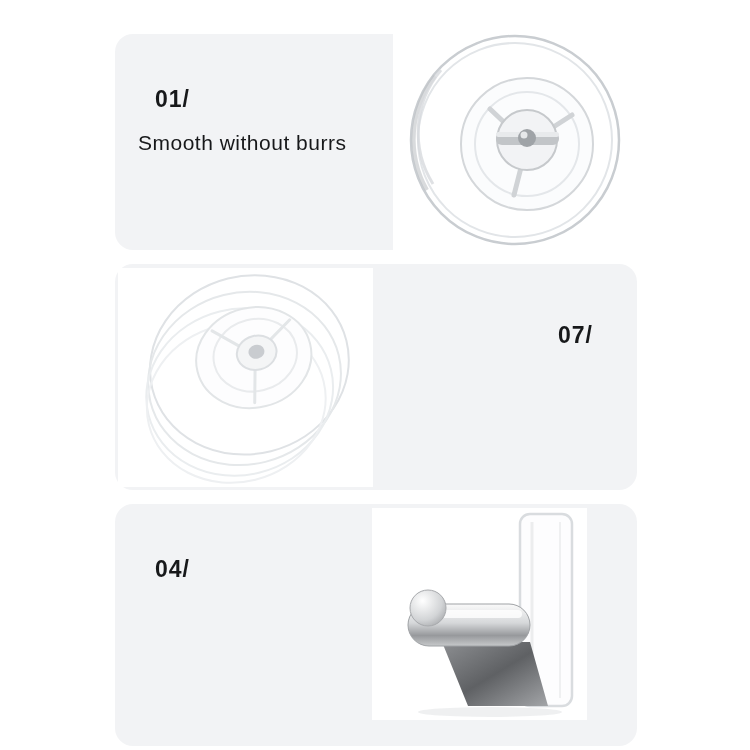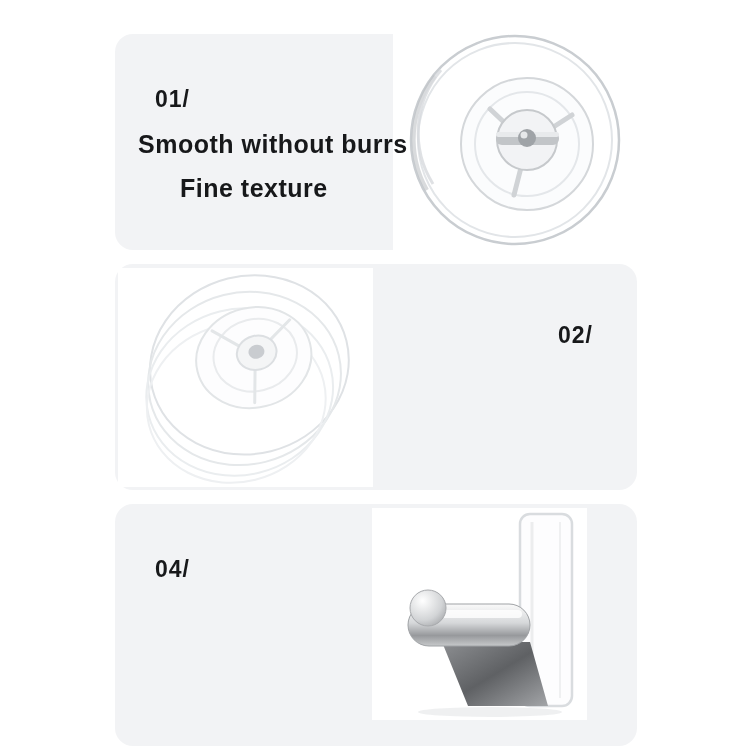--- a/index.html
+++ b/index.html
@@ -15,21 +15,21 @@
   .card.c3{top:504px;height:242px;}
   .photo{
     position:absolute;background:#ffffff;display:flex;align-items:center;justify-content:center;
   }
   .photo svg{width:100%;height:100%;display:block;}
   .p1{left:393px;top:28px;width:250px;height:228px;}
   .p2{left:118px;top:268px;width:255px;height:219px;}
   .p3{left:372px;top:508px;width:215px;height:212px;}
   .txt{position:absolute;white-space:nowrap;line-height:1;}
   .num{font-size:23px;font-weight:700;letter-spacing:1px;}
-  .line{font-size:25px;font-weight:700;letter-spacing:0.5px;}
+  .line{font-size:21px;font-weight:400;letter-spacing:0.5px;}
   .s1n{left:155px;top:88px;}
   .s1a{left:138px;top:132px;}
   .s1b{left:180px;top:176px;}
   .s2n{left:558px;top:324px;}
   .s2a{left:432px;top:366px;}
   .s2b{left:440px;top:410px;}
   .s3n{left:155px;top:558px;}
   .s3a{left:148px;top:604px;}
   .s3b{left:126px;top:648px;}
 </style>
@@ -54,21 +54,20 @@
       </g>
       <circle cx="134" cy="112" r="30" fill="#f2f3f5" stroke="#c6c9cc" stroke-width="2"></circle>
       <rect x="103" y="104" width="63" height="13" rx="6" fill="#c2c5c8"></rect>
       <rect x="103" y="104" width="63" height="5" rx="2.5" fill="#e8eaec"></rect>
       <circle cx="134" cy="110" r="9" fill="#9fa3a7"></circle>
       <circle cx="131" cy="107" r="3.5" fill="#e6e8ea"></circle>
     </svg>
   </div>
   <div class="txt num s1n">01/</div>
   <div class="txt line s1a">Smooth without burrs</div>
-  <div class="txt line s1b">Fine texture</div>
 
   <div class="card c2"></div>
   <div class="photo p2">
     <svg viewBox="0 0 255 219" xmlns="http://www.w3.org/2000/svg">
       <g transform="translate(128,108) rotate(-14)">
         <ellipse cx="6" cy="-10" rx="100" ry="89" fill="#ffffff" stroke="#dfe2e5" stroke-width="2"></ellipse>
         <ellipse cx="-2" cy="2" rx="97" ry="86" fill="none" stroke="#e5e8ea" stroke-width="2"></ellipse>
         <ellipse cx="-10" cy="14" rx="94" ry="83" fill="none" stroke="#eaedef" stroke-width="2"></ellipse>
         <ellipse cx="-16" cy="24" rx="90" ry="79" fill="none" stroke="#eef0f2" stroke-width="2"></ellipse>
         <ellipse cx="12" cy="-16" rx="58" ry="50" fill="#fdfdfe" stroke="#e2e5e7" stroke-width="2"></ellipse>
@@ -76,21 +75,21 @@
         <g stroke="#e3e6e8" stroke-width="3" stroke-linecap="round">
           <line x1="14" y1="-18" x2="-22" y2="-52"></line>
           <line x1="14" y1="-18" x2="56" y2="-44"></line>
           <line x1="14" y1="-18" x2="2" y2="28"></line>
         </g>
         <ellipse cx="16" cy="-20" rx="20" ry="17" fill="#f4f5f6" stroke="#dcdfe2" stroke-width="2"></ellipse>
         <ellipse cx="16" cy="-21" rx="8" ry="7" fill="#c9ccd0"></ellipse>
       </g>
     </svg>
   </div>
-  <div class="txt num s2n">02/</div>
+  <div class="txt num s2n">07/</div>
 
   <div class="card c3"></div>
   <div class="photo p3">
     <svg viewBox="0 0 215 212" xmlns="http://www.w3.org/2000/svg">
       <defs>
         <linearGradient id="chromeV" x1="0" y1="0" x2="0" y2="1">
           <stop offset="0" stop-color="#fafafa"></stop>
           <stop offset="0.45" stop-color="#d6d8da"></stop>
           <stop offset="0.75" stop-color="#97999c"></stop>
           <stop offset="1" stop-color="#c6c8ca"></stop>

